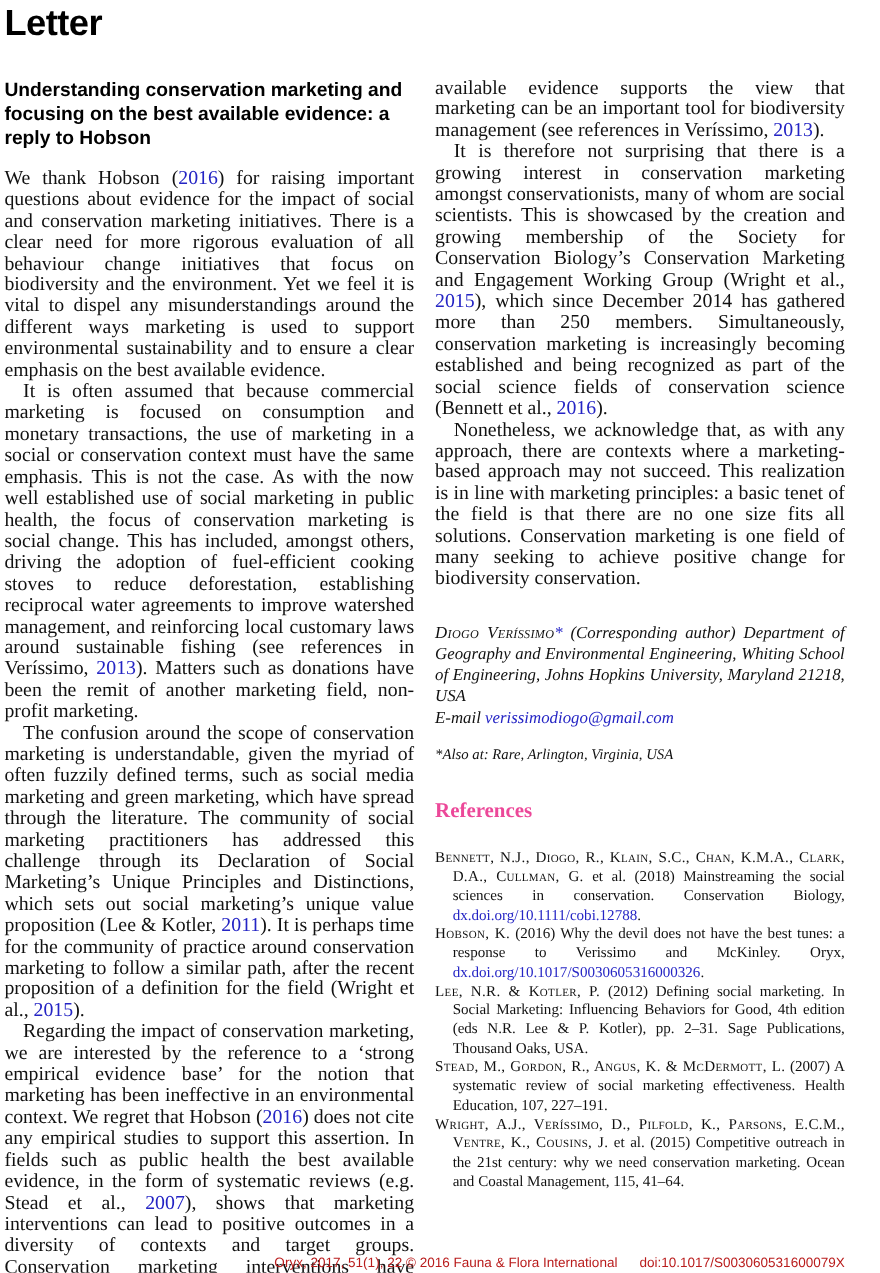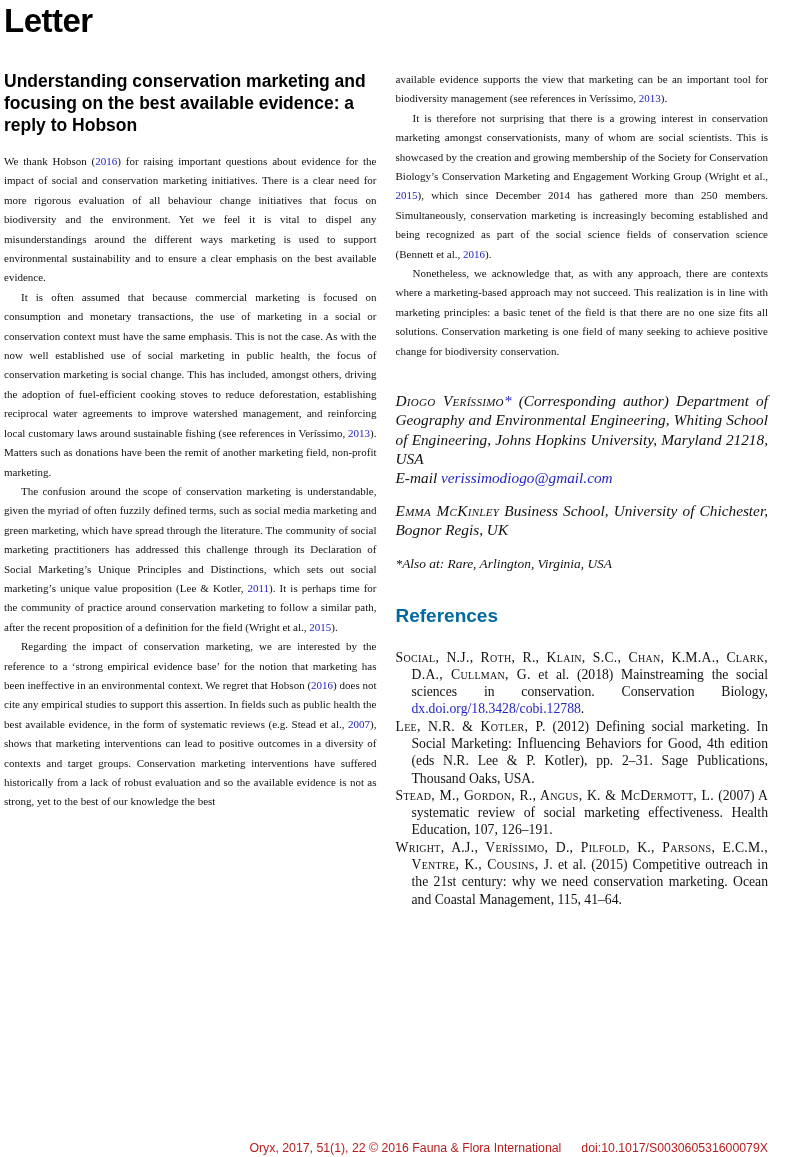--- a/index.html
+++ b/index.html
@@ -31,21 +31,21 @@
   .article-title {
     margin: 0 0 16px 0;
     font-family: "Liberation Sans", sans-serif;
     font-weight: 700;
     font-size: 17.5px;
     line-height: 22px;
     color: #000000;
   }
   .body-p {
     margin: 0;
-    font-size: 11px;
+    font-size: 18px;
     line-height: 19.4px;
     text-align: justify;
     hyphens: auto;
   }
   .indent { text-indent: 17px; }
   .author-block {
     margin: 0;
     margin-top: 30px;
     font-style: italic;
     font-size: 15.3px;
@@ -54,25 +54,25 @@
   }
   .author-block + .author-block { margin-top: 14px; }
   .footnote {
     margin: 15px 0 0 0;
     font-style: italic;
     font-size: 13.4px;
     line-height: 17px;
   }
   .refs-heading {
     margin: 34px 0 23px 0;
-    font-family: Liberation Sans, sans-serif;
+    font-family: Liberation Serif, serif;
     font-weight: 700;
     font-size: 19px;
     line-height: 20px;
-    color: #0369a1;
+    color: #ec4899;
   }
   .refs { }
   .ref {
     margin: 0;
     font-size: 13.7px;
     line-height: 17.3px;
     padding-left: 16px;
     text-indent: -16px;
     text-align: justify;
   }
@@ -108,30 +108,30 @@
       <p class="body-p indent"><span>The confusion around the scope of conservation marketing is understandable, given the myriad of often fuzzily defined terms, such as social media marketing and green marketing, which have spread through the literature. The community of social marketing practitioners has addressed this challenge through its Declaration of Social Marketing’s Unique Principles and Distinctions, which sets out social marketing’s unique value proposition (Lee &amp; Kotler, </span><span class="t-link">2011</span><span>). It is perhaps time for the community of practice around conservation marketing to follow a similar path, after the recent proposition of a definition for the field (Wright et al., </span><span class="t-link">2015</span><span>).</span></p>
       <p class="body-p indent"><span>Regarding the impact of conservation marketing, we are interested by the reference to a ‘strong empirical evidence base’ for the notion that marketing has been ineffective in an environmental context. We regret that Hobson (</span><span class="t-link">2016</span><span>) does not cite any empirical studies to support this assertion. In fields such as public health the best available evidence, in the form of systematic reviews (e.g. Stead et al., </span><span class="t-link">2007</span><span>), shows that marketing interventions can lead to positive outcomes in a diversity of contexts and target groups. Conservation marketing interventions have suffered historically from a lack of robust evaluation and so the available evidence is not as strong, yet to the best of our knowledge the best</span></p>
     </div>
 
     <div class="col">
       <p class="body-p"><span>available evidence supports the view that marketing can be an important tool for biodiversity management (see references in Veríssimo, </span><span class="t-link">2013</span><span>).</span></p>
       <p class="body-p indent"><span>It is therefore not surprising that there is a growing interest in conservation marketing amongst conservationists, many of whom are social scientists. This is showcased by the creation and growing membership of the Society for Conservation Biology’s Conservation Marketing and Engagement Working Group (Wright et al., </span><span class="t-link">2015</span><span>), which since December 2014 has gathered more than 250 members. Simultaneously, conservation marketing is increasingly becoming established and being recognized as part of the social science fields of conservation science (Bennett et al., </span><span class="t-link">2016</span><span>).</span></p>
       <p class="body-p indent"><span>Nonetheless, we acknowledge that, as with any approach, there are contexts where a marketing-based approach may not succeed. This realization is in line with marketing principles: a basic tenet of the field is that there are no one size fits all solutions. Conservation marketing is one field of many seeking to achieve positive change for biodiversity conservation.</span></p>
 
       <p class="author-block"><span class="t-sc">Diogo Veríssimo</span><span class="t-link">*</span><span> (Corresponding author) Department of Geography and Environmental Engineering, Whiting School of Engineering, Johns Hopkins University, Maryland 21218, USA</span><br><span>E-mail </span><span class="t-link">verissimodiogo@gmail.com</span></p>
-      <p class="author-block"><span class="t-sc">Emma McKinley</span><span> Business School, University of Chichester, Bognor Regis, UK</span></p>
 
       <p class="footnote"><span>*Also at: Rare, Arlington, Virginia, USA</span></p>
 
       <h3 class="refs-heading">References</h3>
 
       <div class="refs">
-        <p class="ref"><span class="t-sc">Social, N.J., Roth, R., Klain, S.C., Chan, K.M.A., Clark, D.A., Cullman, G.</span><span> et al. (2018) Mainstreaming the social sciences in conservation. </span><span class="t-i">Conservation Biology</span><span>, </span><span class="t-link">dx.doi.org/18.3428/cobi.12788</span><span>.</span></p>
+        <p class="ref"><span class="t-sc">Bennett, N.J., Diogo, R., Klain, S.C., Chan, K.M.A., Clark, D.A., Cullman, G.</span><span> et al. (2018) Mainstreaming the social sciences in conservation. </span><span class="t-i">Conservation Biology</span><span>, </span><span class="t-link">dx.doi.org/10.1111/cobi.12788</span><span>.</span></p>
+        <p class="ref"><span class="t-sc">Hobson, K.</span><span> (2016) Why the devil does not have the best tunes: a response to Verissimo and McKinley. </span><span class="t-i">Oryx</span><span>, </span><span class="t-link">dx.doi.org/10.1017/S0030605316000326</span><span>.</span></p>
         <p class="ref"><span class="t-sc">Lee, N.R. &amp; Kotler, P.</span><span> (2012) Defining social marketing. In </span><span class="t-i">Social Marketing: Influencing Behaviors for Good, 4th edition</span><span> (eds N.R. Lee &amp; P. Kotler), pp. 2–31. Sage Publications, Thousand Oaks, USA.</span></p>
-        <p class="ref"><span class="t-sc">Stead, M., Gordon, R., Angus, K. &amp; McDermott, L.</span><span> (2007) A systematic review of social marketing effectiveness. </span><span class="t-i">Health Education</span><span>, 107, 126–191.</span></p>
+        <p class="ref"><span class="t-sc">Stead, M., Gordon, R., Angus, K. &amp; McDermott, L.</span><span> (2007) A systematic review of social marketing effectiveness. </span><span class="t-i">Health Education</span><span>, 107, 227–191.</span></p>
         <p class="ref"><span class="t-sc">Wright, A.J., Veríssimo, D., Pilfold, K., Parsons, E.C.M., Ventre, K., Cousins, J.</span><span> et al. (2015) Competitive outreach in the 21st century: why we need conservation marketing. </span><span class="t-i">Ocean and Coastal Management</span><span>, 115, 41–64.</span></p>
       </div>
     </div>
 
   </div>
 
   <div class="footer">
     <span class="footer-citation"><span class="t-i">Oryx</span><span>, 2017, 51(1), 22 © 2016 Fauna &amp; Flora International</span></span>
     <span class="footer-doi">doi:10.1017/S003060531600079X</span>
   </div>

